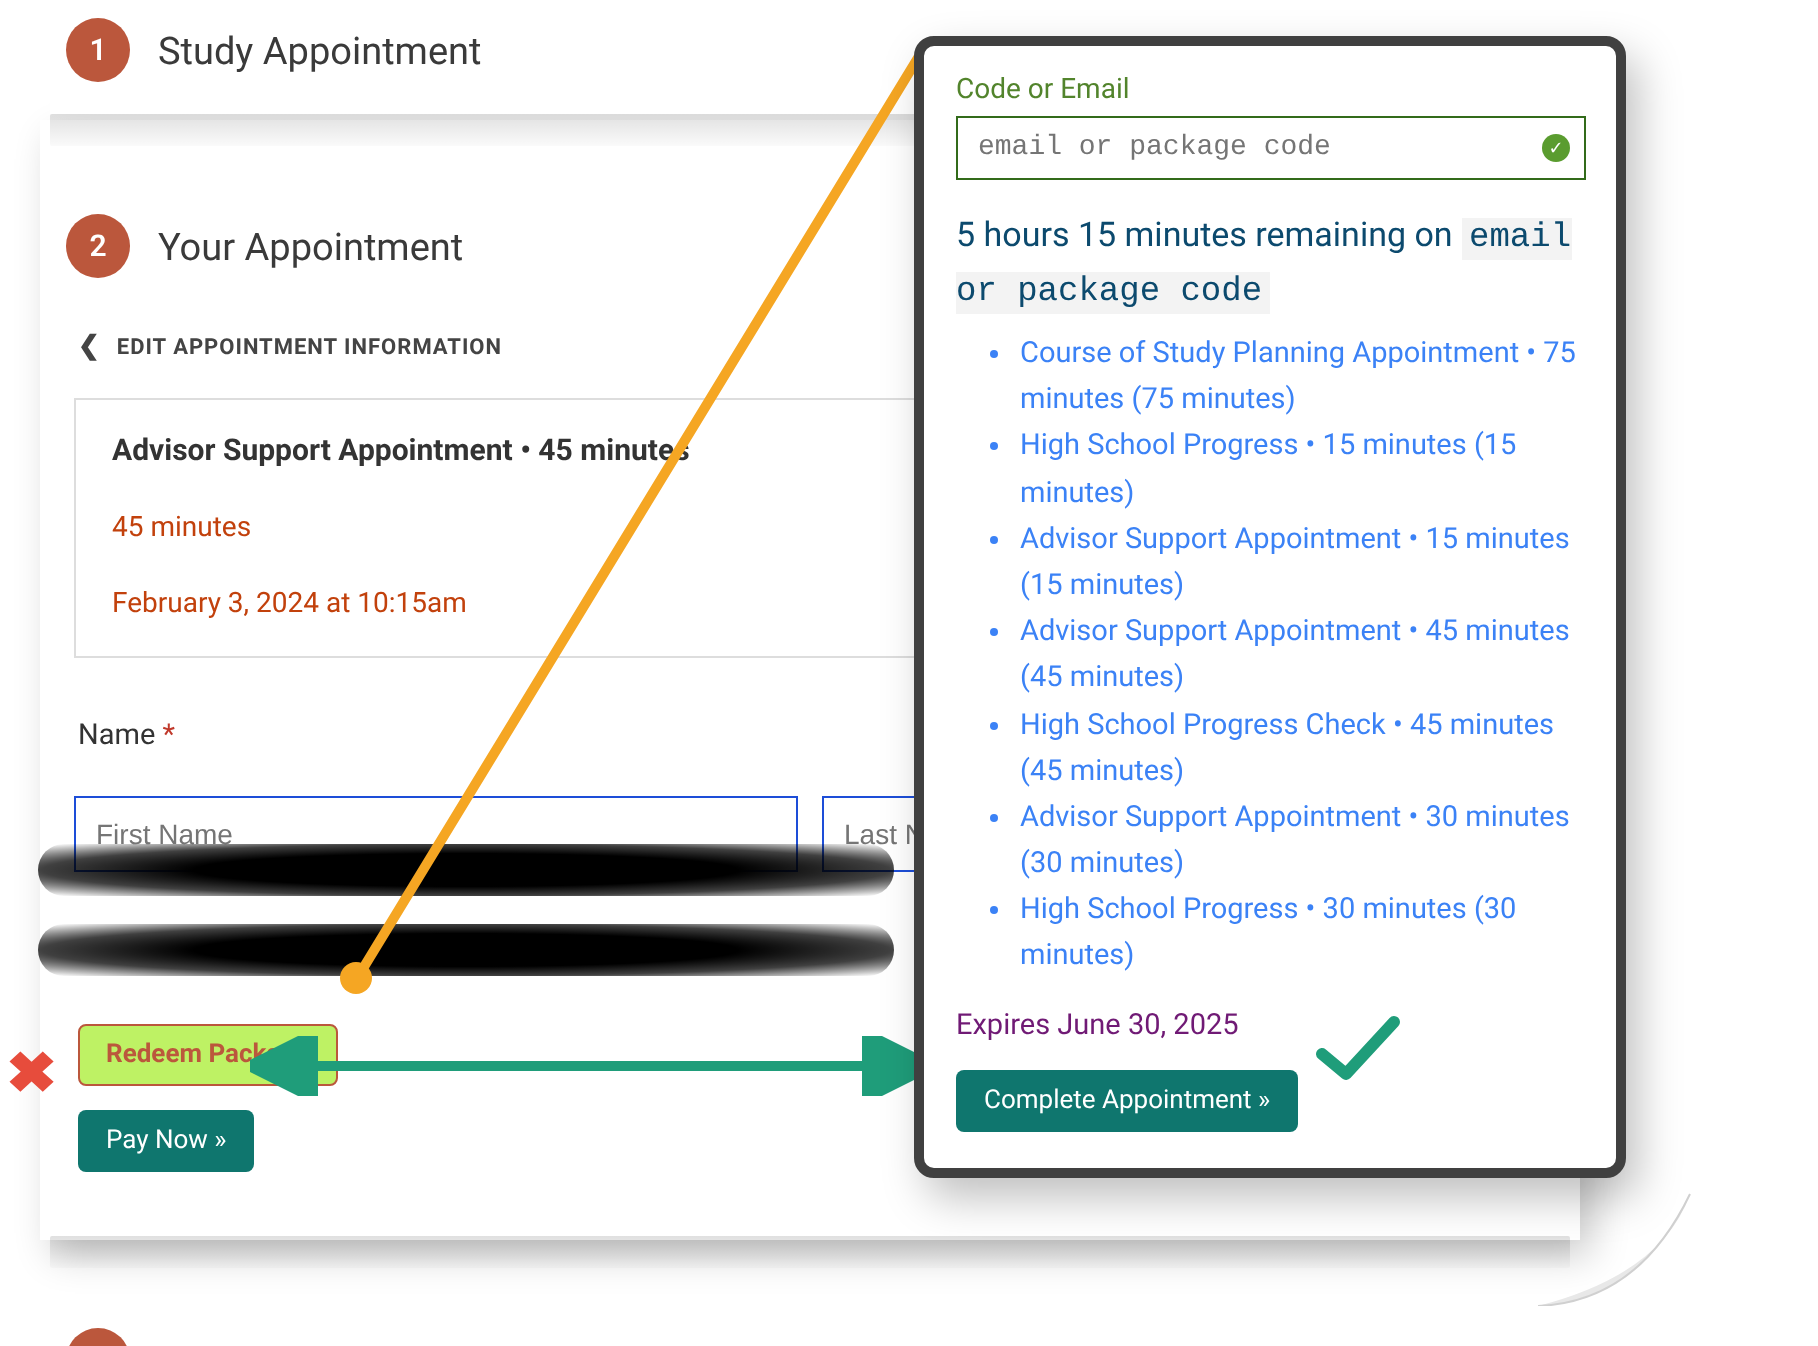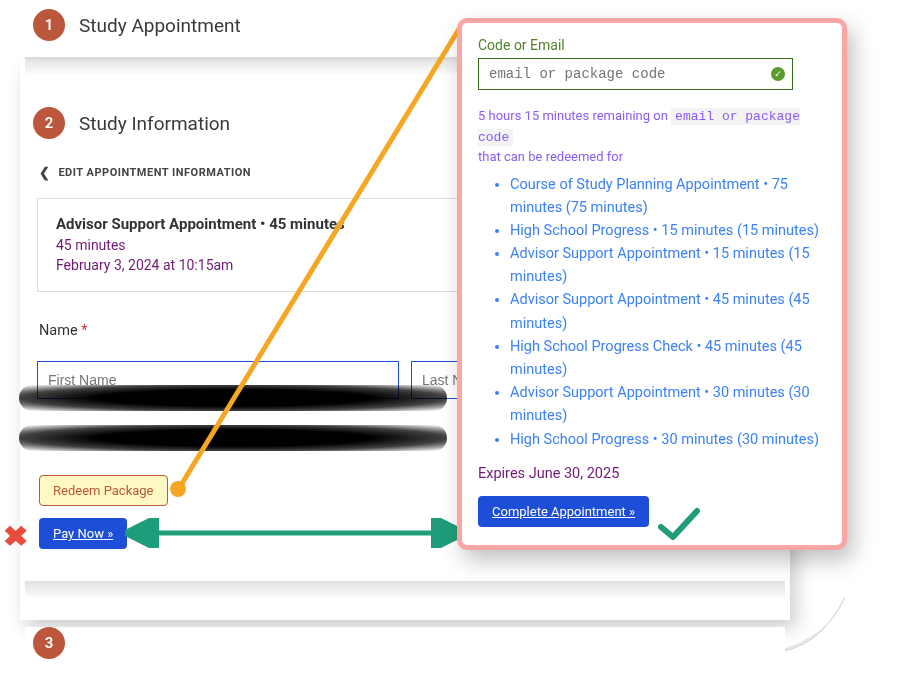--- a/index.html
+++ b/index.html
@@ -78,21 +78,21 @@
       cursor: pointer;
     }
     .chev-left { font-size: 13px; }
     .appt-card {
       border: 1px solid #ddd;
       padding: 16px 18px 18px 18px;
       margin: 0 12px 30px 12px;
       background: #fff;
     }
     .appt-title { font-weight: 700; color: #333; font-size: 15px; }
-    .appt-sub { color: #701a75; font-size: 14px; margin-top: 4px; }
+    .appt-sub { color: #c2410c; font-size: 14px; margin-top: 22px; }
     .form-label {
       font-size: 14.5px;
       color: #333;
       margin: 0 0 22px 14px;
     }
     .req { color: #c0392b; }
     .name-row {
       display: flex;
       gap: 12px;
       margin: 0 12px 10px 12px;
@@ -120,26 +120,26 @@
       padding: 7px 13px;
       font-size: 13px;
       border-radius: 4px;
       cursor: pointer;
       border: 1px solid transparent;
       position: relative;
     }
     .btn-outline {
       color: #bb573c;
       border-color: #bb573c;
-      background: #fef9c3;
+      background: #bef264;
+      font-weight: bold;
     }
     .btn-solid {
-      background: #1d4ed8;
+      background: #0f766e;
       color: #fff;
-      text-decoration: underline;
     }
     .btn-row { margin: 76px 0 0 14px; }
     .ovl-dot {
       position: absolute;
       width: 16px;
       height: 16px;
       border-radius: 50%;
       background: #f5a623;
       z-index: 7;
     }
@@ -156,23 +156,23 @@
     .checkmark {
       position: absolute;
       right: 208px;
       top: 505px;
       z-index: 12;
     }
     .callout {
       position: absolute;
       left: 457px;
       top: 18px;
-      width: 390px;
-      background: #fff;
-      border: 5px solid #fca5a5;
+      width: 356px;
+      background: #fff;
+      border: 5px solid #404040;
       border-radius: 10px;
       padding: 14px 16px 18px 16px;
       z-index: 10;
       box-shadow: 6px 10px 22px rgba(0,0,0,0.25);
     }
     .co-label { color: #52842c; font-size: 14px; margin-bottom: 5px; }
     .co-input-wrap {
       position: relative;
       width: 315px;
     }
@@ -193,21 +193,21 @@
       width: 14px;
       height: 14px;
       border-radius: 50%;
       background: #5a9c2f;
       display: flex;
       align-items: center;
       justify-content: center;
       color: #fff;
       font-size: 9px;
     }
-    .co-desc { color: #8b5cf6; font-size: 13px; margin-top: 16px; line-height: 1.5; }
+    .co-desc { color: #0c4a6e; font-size: 17px; margin-top: 16px; line-height: 1.5; }
     .co-code {
       font-family: "Courier New", monospace;
       background: #f3f3f3;
       padding: 1px 4px;
     }
     .co-list {
       margin: 6px 0 14px 20px;
       padding-left: 12px;
     }
     .co-list li {
@@ -227,21 +227,21 @@
 
 <div class="left-panel">
   <div class="step-row">
     <div class="step-circle">1</div>
     <span class="step-title">Study Appointment</span>
   </div>
   <div class="section-bar"></div>
 
   <div class="step-row">
     <div class="step-circle">2</div>
-    <span class="step-title">Study Information</span>
+    <span class="step-title">Your Appointment</span>
   </div>
 
   <div class="edit-link">
     <span class="chev-left">❮</span>
     <span>EDIT APPOINTMENT INFORMATION</span>
   </div>
 
   <div class="appt-card">
     <div class="appt-title">Advisor Support Appointment • 45 minutes</div>
     <div class="appt-sub">45 minutes</div>
@@ -295,21 +295,20 @@
 
 <div class="callout">
   <div class="co-label">Code or Email</div>
   <div class="co-input-wrap">
     <input class="co-input" placeholder="email or package code" style="">
     <span class="co-check">✓</span>
   </div>
   <div class="co-desc">
     <span>5 hours 15 minutes remaining on </span><span class="co-code">email or package code</span>
     <br>
-    <span>that can be redeemed for</span>
   </div>
   <ul class="co-list">
     <li>Course of Study Planning Appointment • 75 minutes (75 minutes)</li>
     <li>High School Progress • 15 minutes (15 minutes)</li>
     <li>Advisor Support Appointment • 15 minutes (15 minutes)</li>
     <li>Advisor Support Appointment • 45 minutes (45 minutes)</li>
     <li>High School Progress Check • 45 minutes (45 minutes)</li>
     <li>Advisor Support Appointment • 30 minutes (30 minutes)</li>
     <li>High School Progress • 30 minutes (30 minutes)</li>
   </ul>

